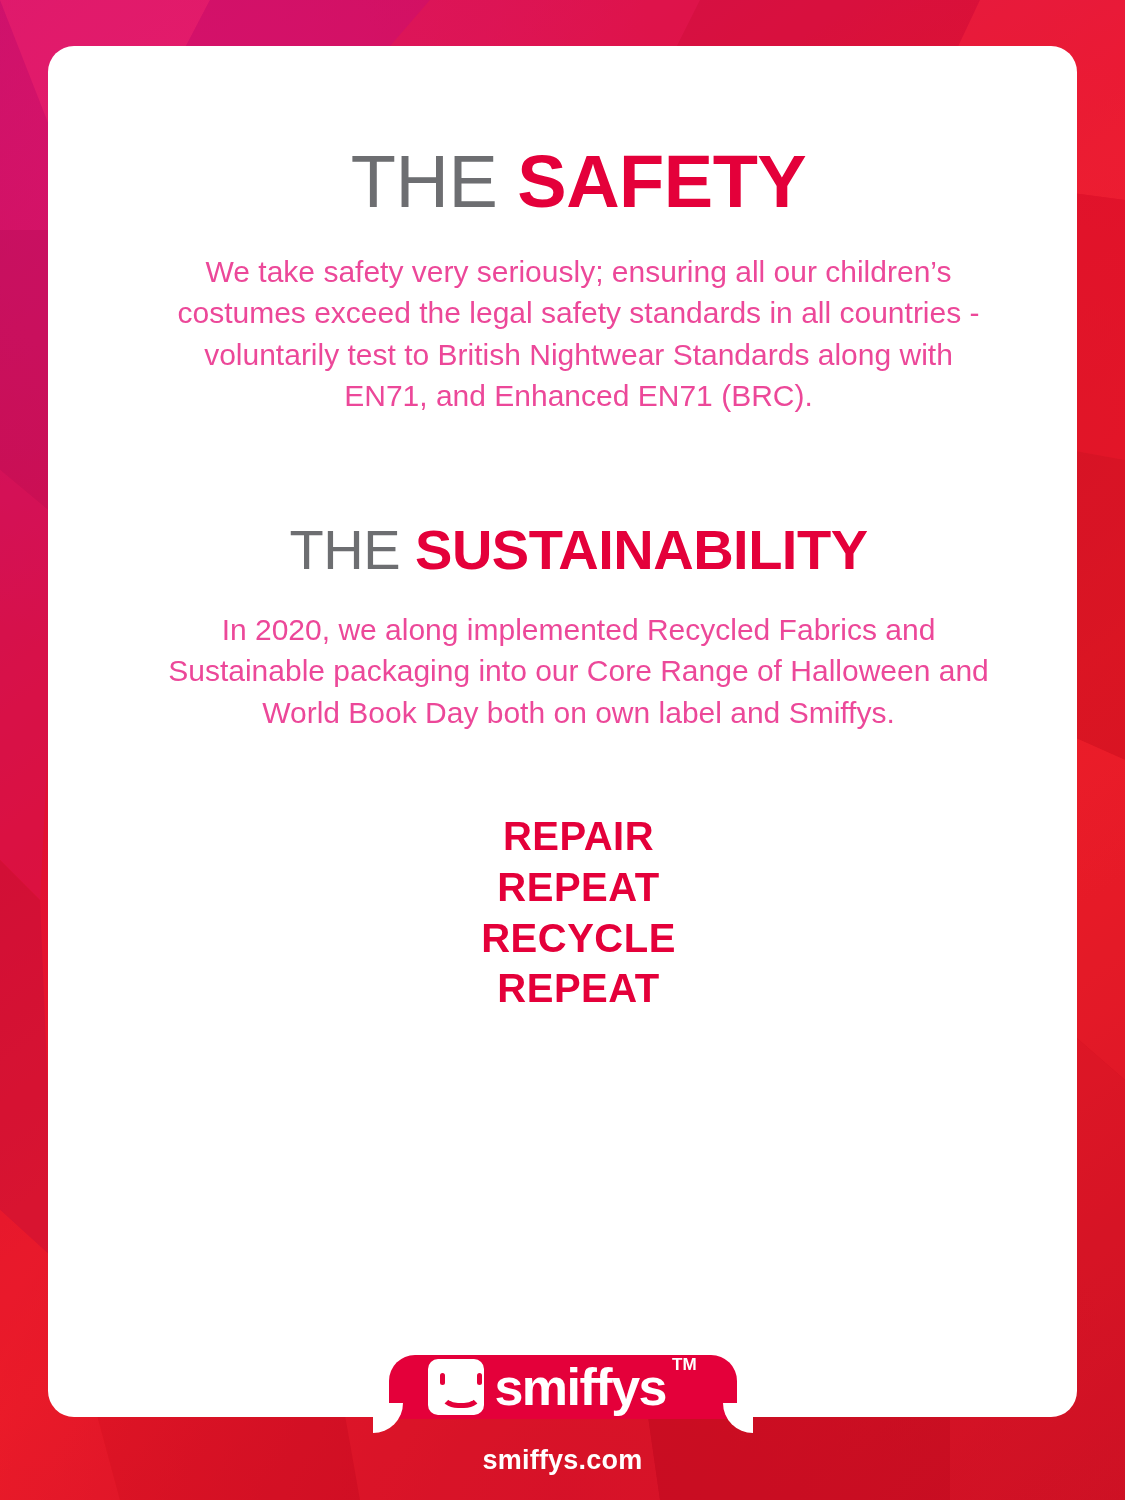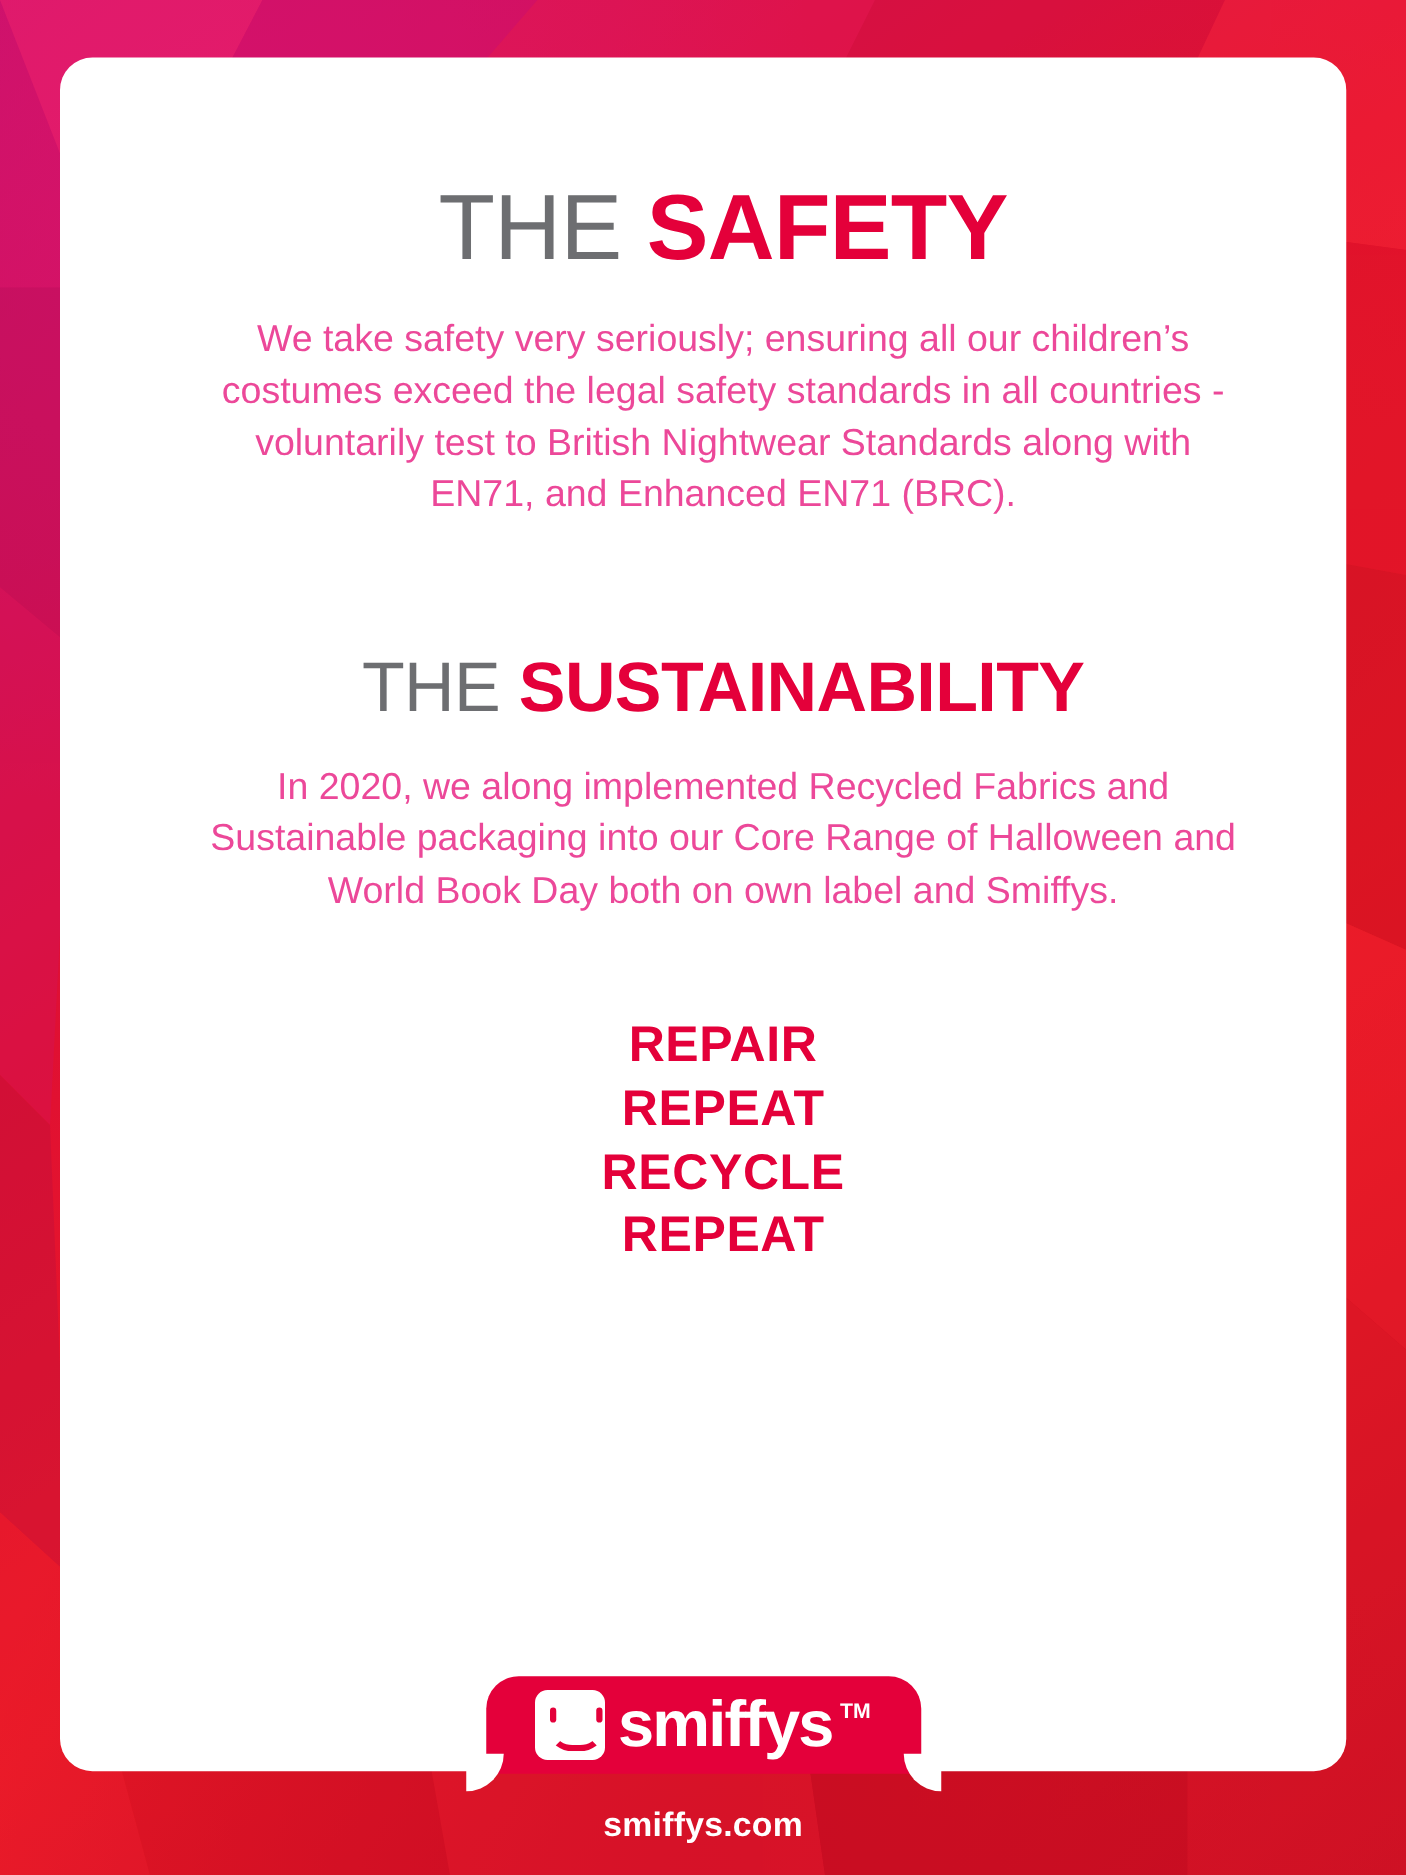--- a/index.html
+++ b/index.html
@@ -82,21 +82,21 @@
   }
   .mantra div { }
 
   
   .logo-tab {
     position: absolute;
     left: 50%;
     transform: translateX(-50%);
     bottom: -2px;
     width: 348px;
-    height: 78px;
+    height: 64px;
     background: #e4003a;
     border-top-left-radius: 26px;
     border-top-right-radius: 26px;
     display: flex;
     align-items: center;
     justify-content: center;
     gap: 10px;
   }
   .logo-tab::before,
   .logo-tab::after {
@@ -160,21 +160,20 @@
     font-weight: 800;
     letter-spacing: -1.5px;
     position: relative;
     line-height: 1;
   }
   .logo-tm {
     color: #ffffff;
     font-size: 17px;
     font-weight: 700;
     align-self: flex-start;
-    margin-top: 18px;
     margin-left: -4px;
   }
 
   .site-url {
     position: absolute;
     left: 0;
     right: 0;
     bottom: 24px;
     text-align: center;
     color: #ffffff;

